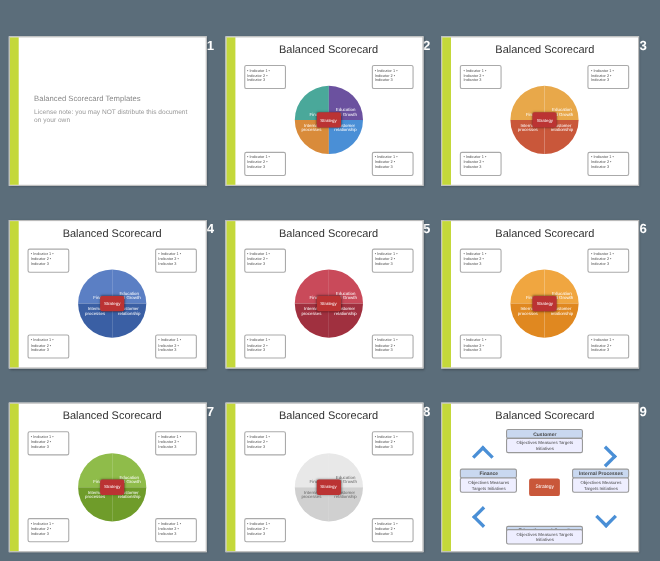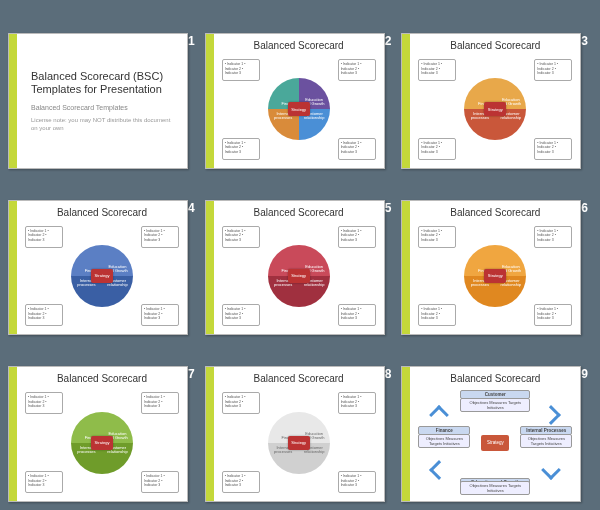--- a/index.html
+++ b/index.html
@@ -147,21 +147,20 @@
     border-radius:2px;
   }
 </style>
 </head>
 <body>
 
 <div class="slide-wrap">
   <div class="slide title-slide">
     <div class="accent-bar"></div>
     <div class="slide-body">
-      <div class="title-main">Balanced Scorecard (BSC) Templates for Presentation</div>
       <div class="title-sub">Balanced Scorecard Templates</div>
       <div class="title-note">License note: you may NOT distribute this document on your own</div>
     </div>
   </div>
   <div class="slide-num">1</div>
 </div>
 
 <div class="slide-wrap">
   <div class="slide">
     <div class="accent-bar"></div>

